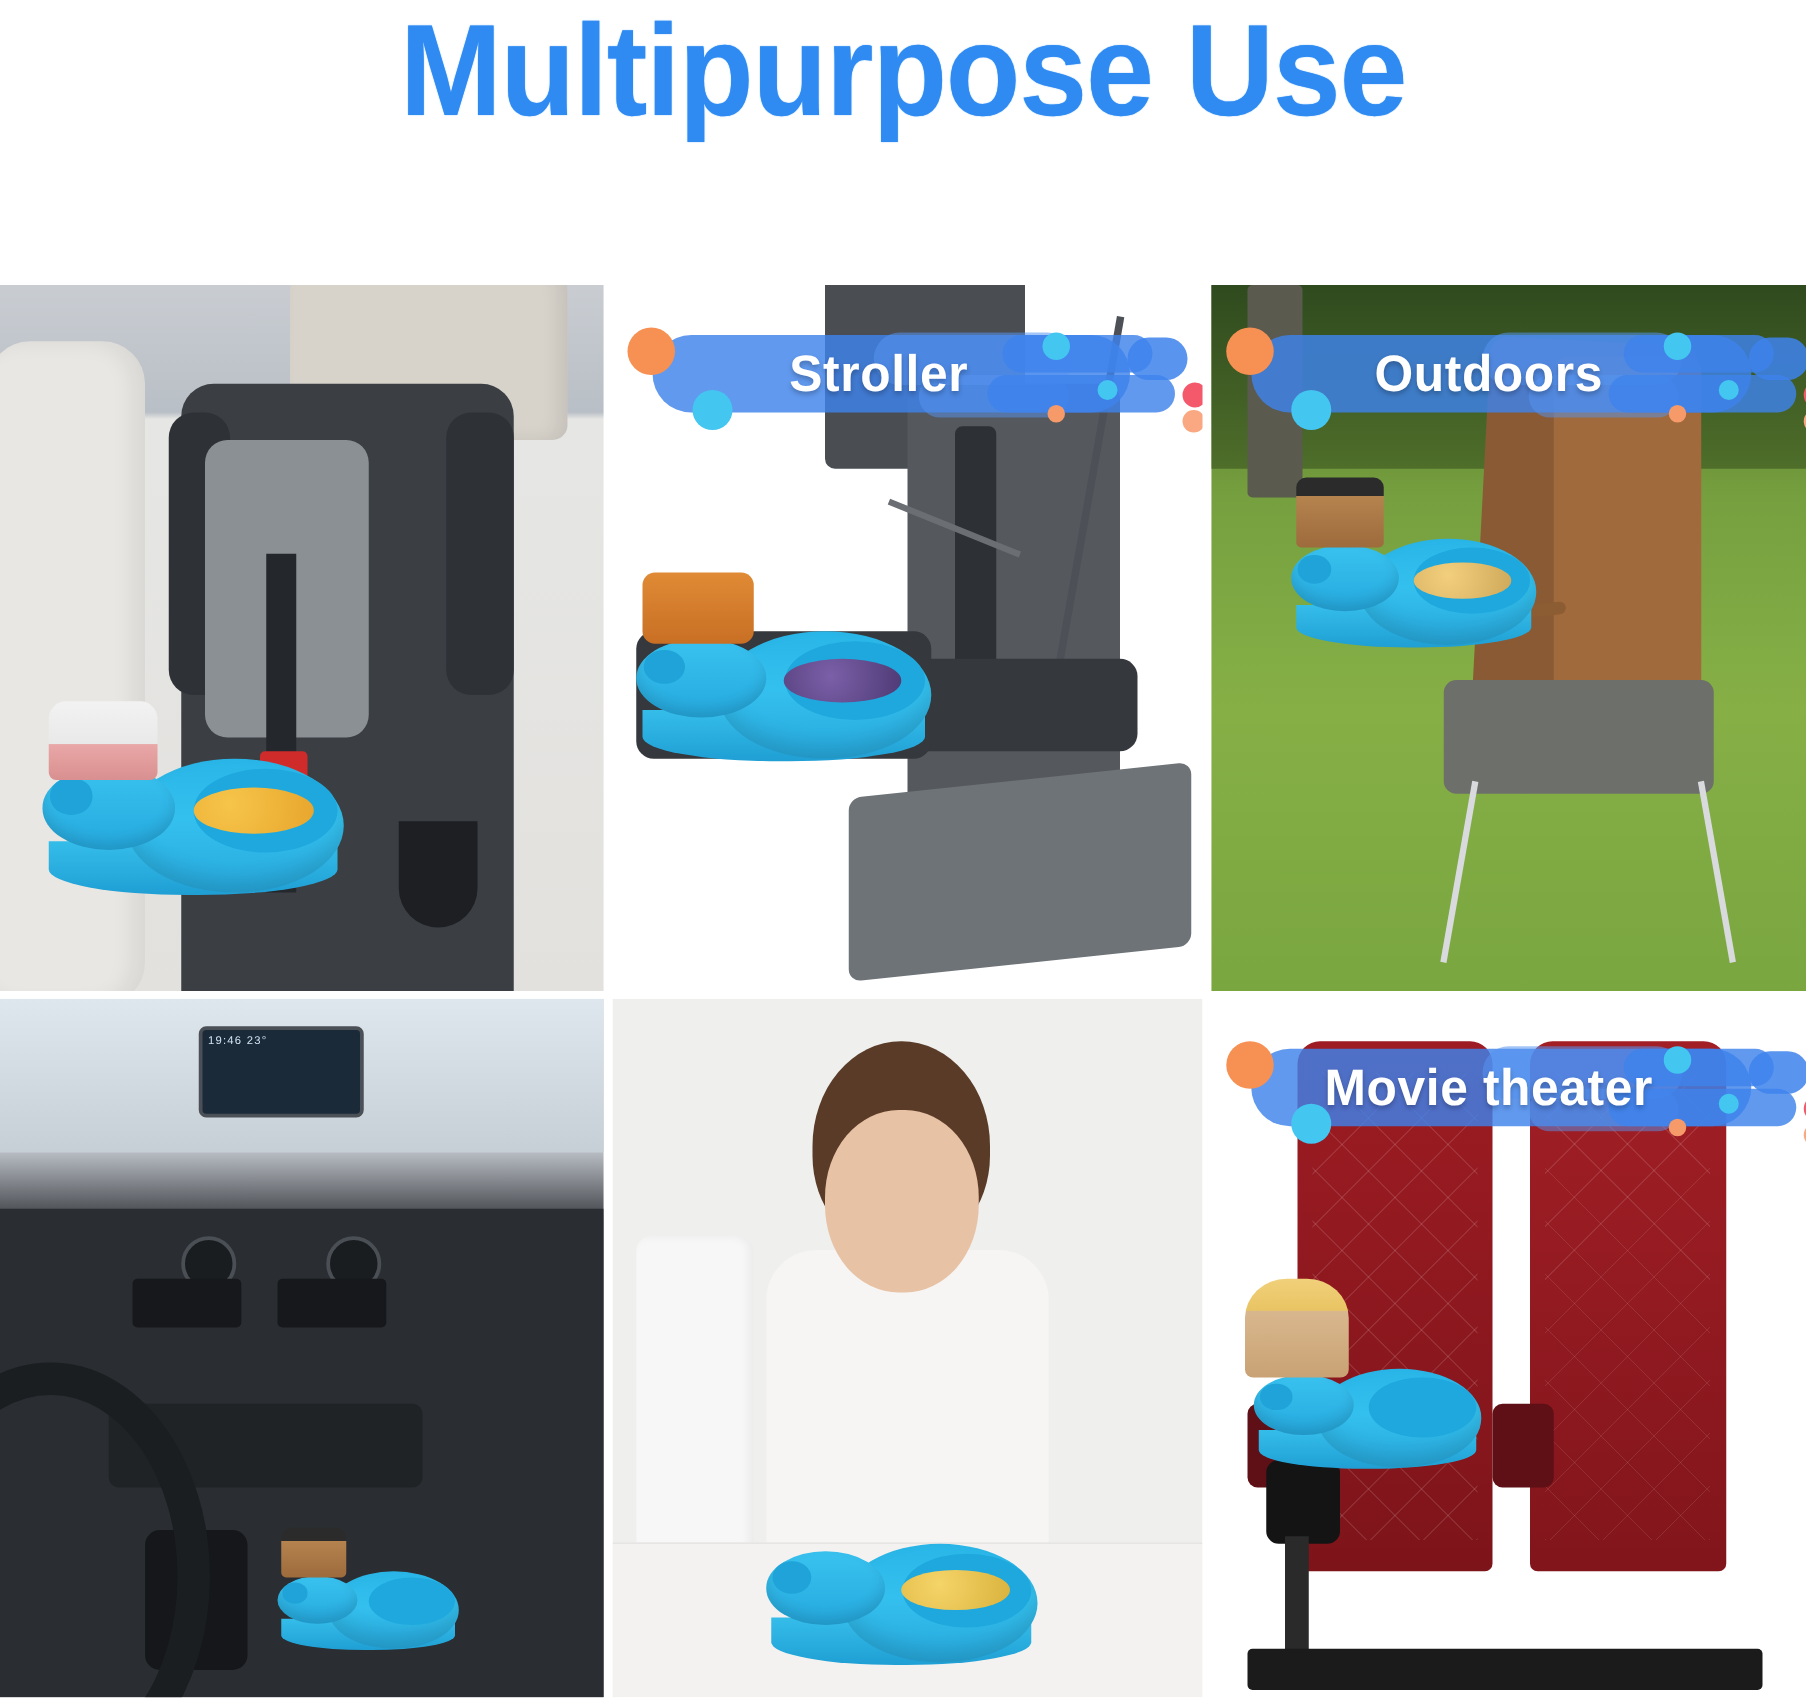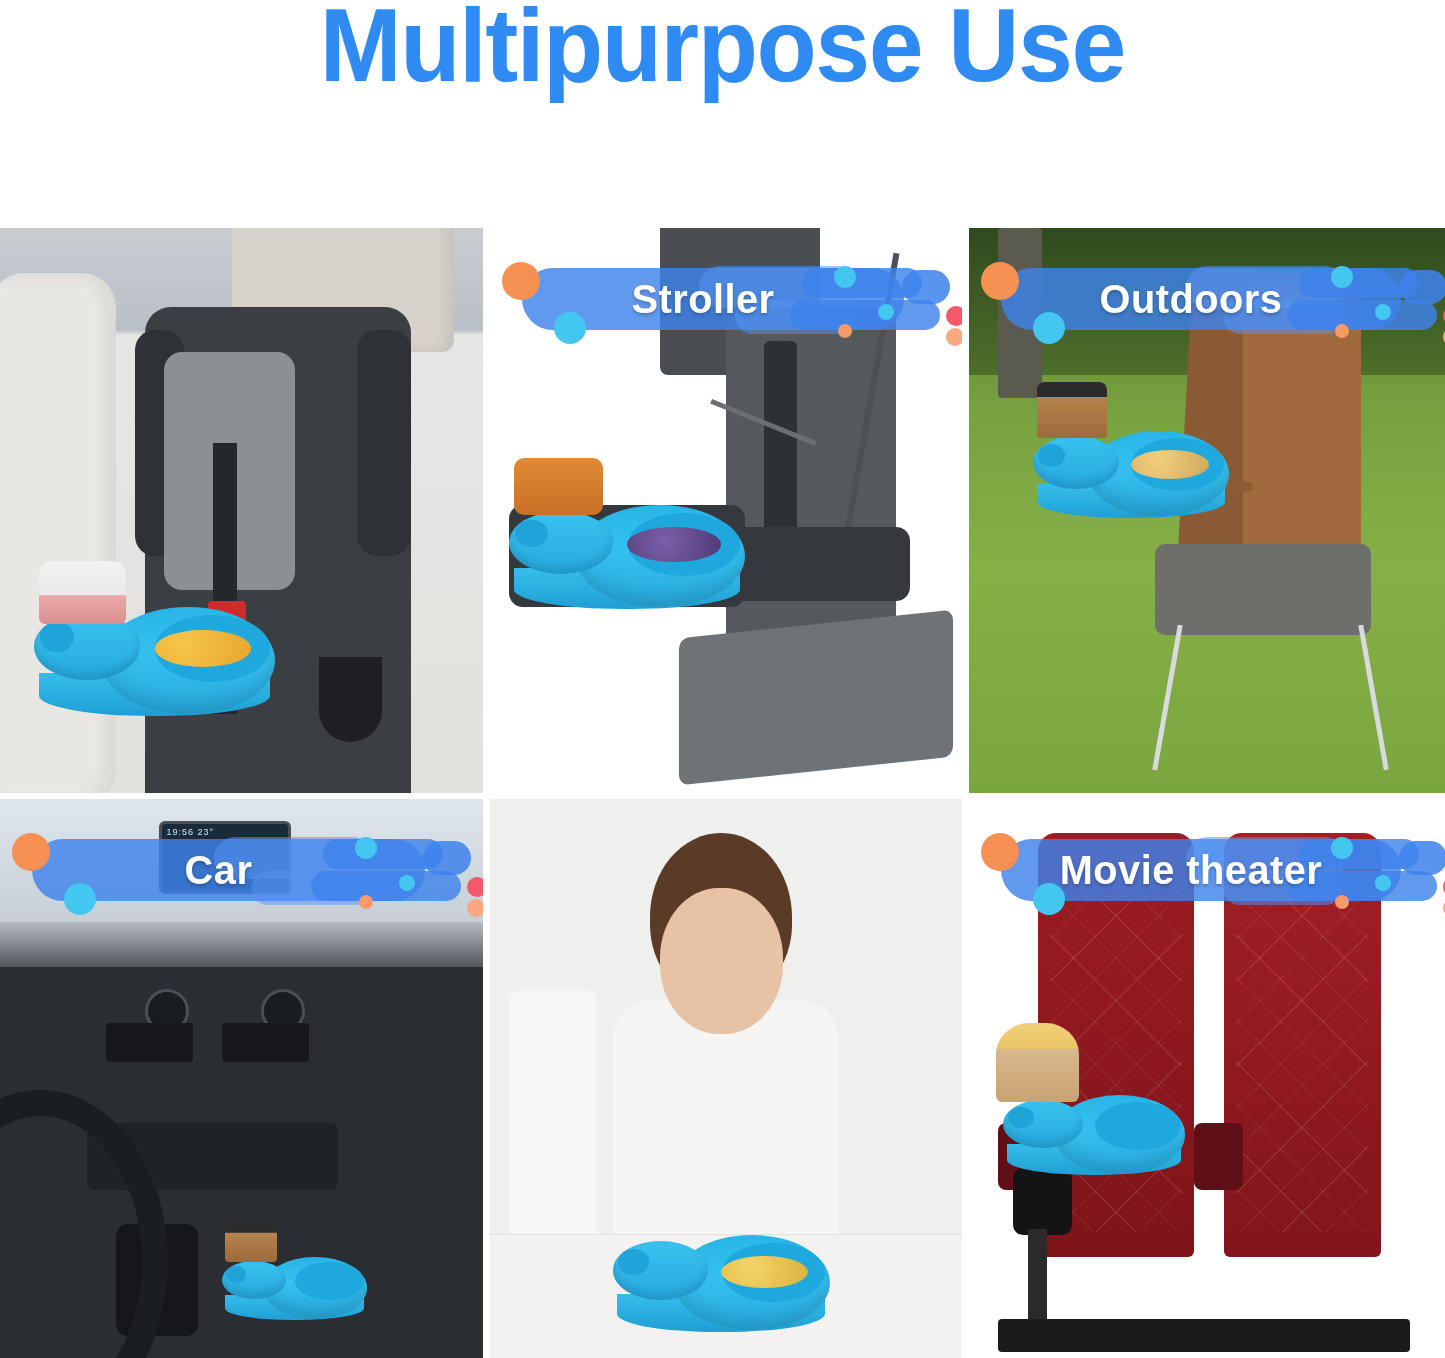--- a/index.html
+++ b/index.html
@@ -6,21 +6,21 @@
   body{
     width:1445px;height:1358px;
     background:#ffffff;
     font-family:"Liberation Sans", sans-serif;
     overflow:hidden;
     position:relative;
   }
 
   
   .title-wrap{
-    position:absolute;left:0;top:0;width:1445px;height:228px;
+    position:absolute;left:0;top:12px;width:1445px;height:228px;
     background:#ffffff;
   }
   .title{
     position:absolute;
     left:0;right:0;top:-10px;
     text-align:center;
     font-family:"Liberation Sans", sans-serif;
     font-weight:bold;
     font-size:104px;
     line-height:110px;
@@ -383,56 +383,40 @@
       <div class="dot pink d-pk-r1"></div>
       <div class="dot lightpeach d-pk-r2"></div>
       <div class="label">Outdoors</div>
     </div>
   </div>
 
   <div class="panel row2">
     <div class="scene s-car">
       <div class="windshield"></div>
       <div class="screen">
-        <div class="osd">19:56  23°</div>
+        <div class="osd">19:46  23°</div>
       </div>
       <div class="dash"></div>
       <div class="knob1"></div>
       <div class="knob2"></div>
       <div class="vent1"></div>
       <div class="vent2"></div>
       <div class="console"></div>
       <div class="shifter"></div>
       <div class="wheel"></div>
       <div class="tray" style="left:46%;top:82%;width:30%;height:11%;">
         <div class="skirt"></div>
         <div class="bowl">
           <div class="bowl-in"></div>
         </div>
         <div class="cup">
           <div class="cup-in"></div>
         </div>
         <div class="coffee"></div>
       </div>
-    </div>
-    <div class="badge">
-      <div class="bar"></div>
-      <div class="blob1"></div>
-      <div class="blob2"></div>
-      <div class="step-top"></div>
-      <div class="step-bot"></div>
-      <div class="pill"></div>
-      <div class="dot orange d-o-tl"></div>
-      <div class="dot cyan d-c-bl"></div>
-      <div class="dot cyan d-c-tr"></div>
-      <div class="dot cyan d-c-sm"></div>
-      <div class="dot peach d-p-bm"></div>
-      <div class="dot pink d-pk-r1"></div>
-      <div class="dot lightpeach d-pk-r2"></div>
-      <div class="label">Car</div>
     </div>
   </div>
 
   <div class="panel row2">
     <div class="scene s-home">
       <div class="chair"></div>
       <div class="body"></div>
       <div class="head"></div>
       <div class="face"></div>
       <div class="table"></div>

